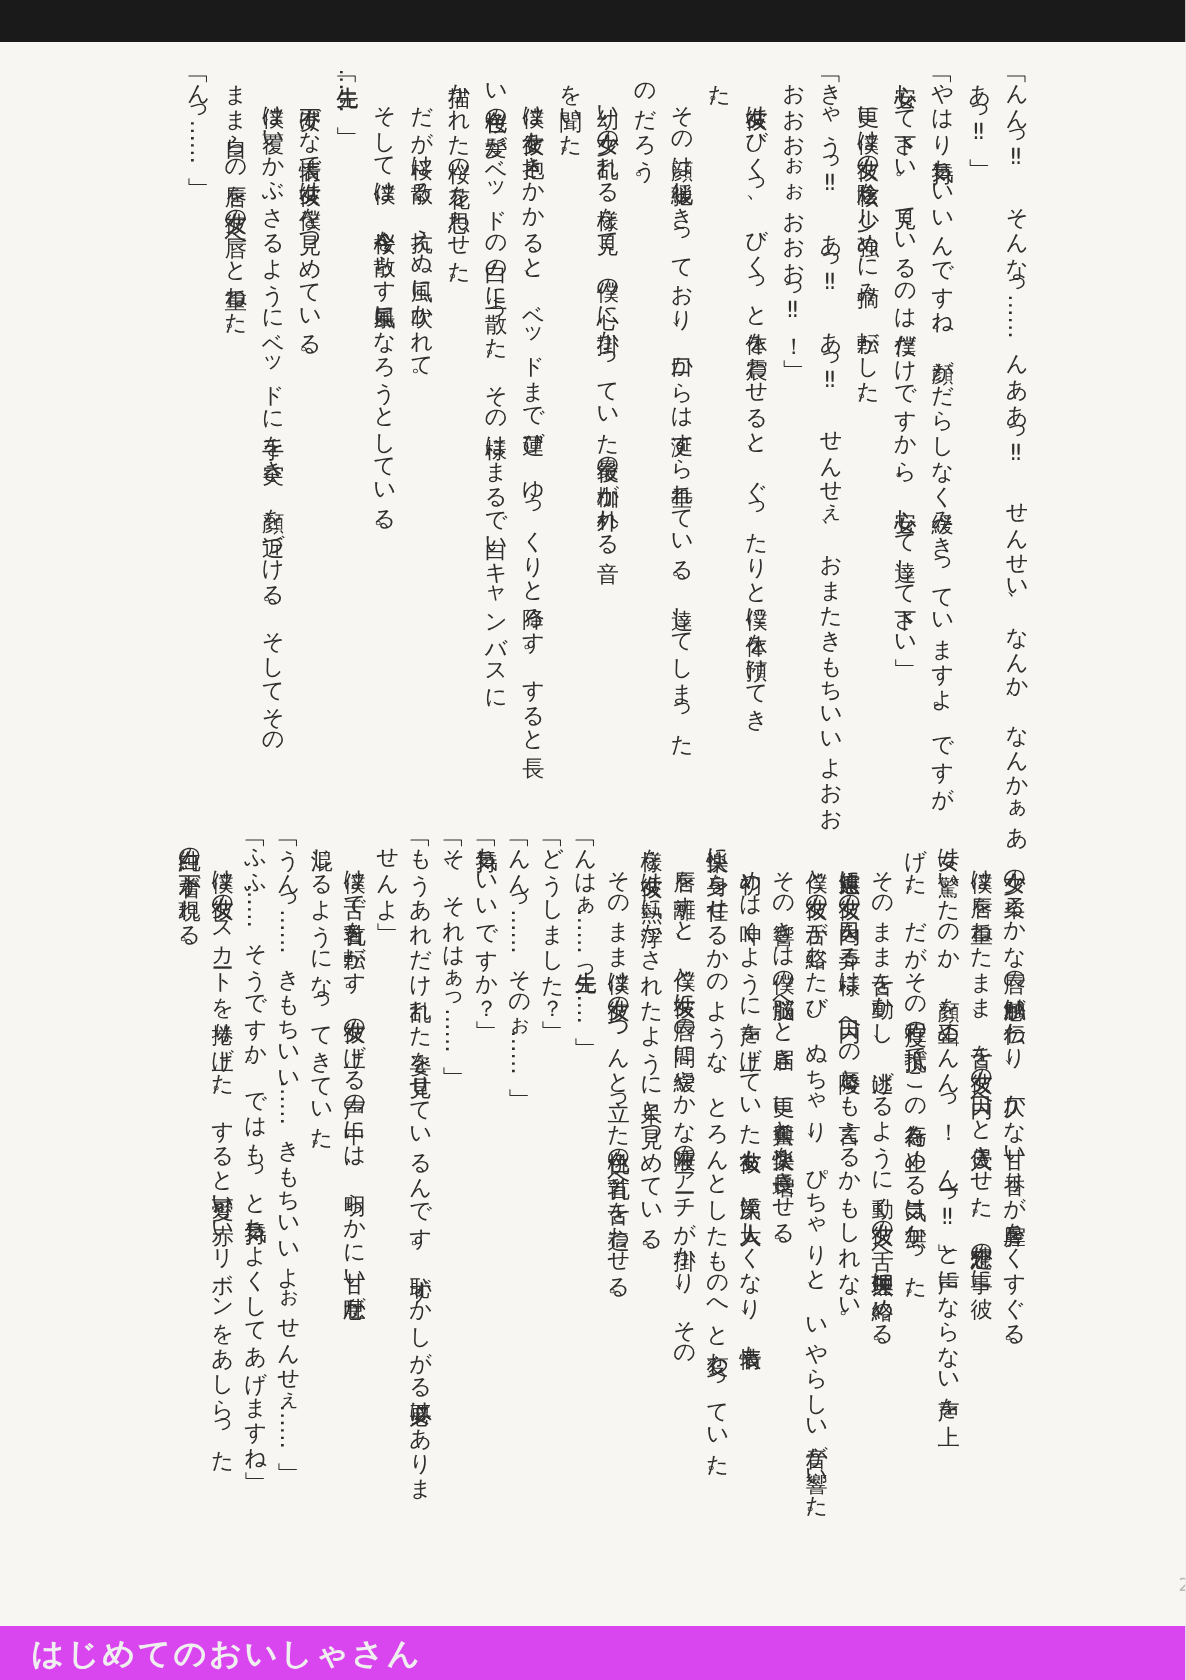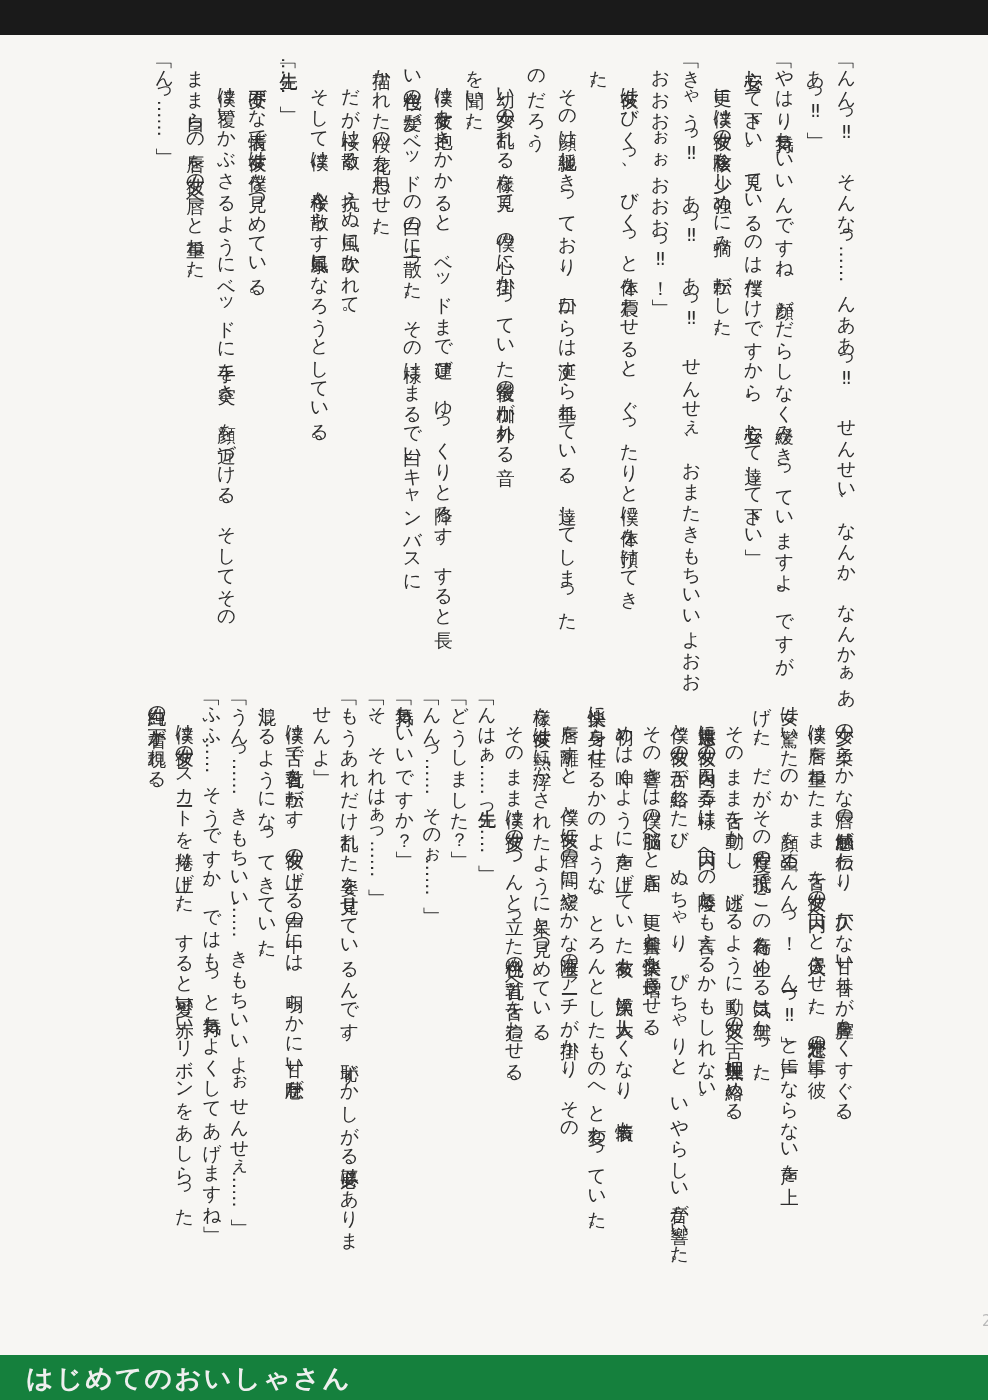--- a/index.html
+++ b/index.html
@@ -55,21 +55,21 @@
     overflow: hidden;
     color: #b9b9b9;
     font-size: 15px;
   }
   .footer-bar {
     position: absolute;
     left: 0;
     bottom: 0;
     width: 100%;
     height: 45px;
-    background: #15803d;
+    background: #d946ef;
     display: flex;
     align-items: center;
   }
   .footer-title {
     color: #efefef;
     font-size: 27px;
     font-weight: bold;
     letter-spacing: 2px;
     padding-left: 26px;
     transform: scaleY(0.95);

